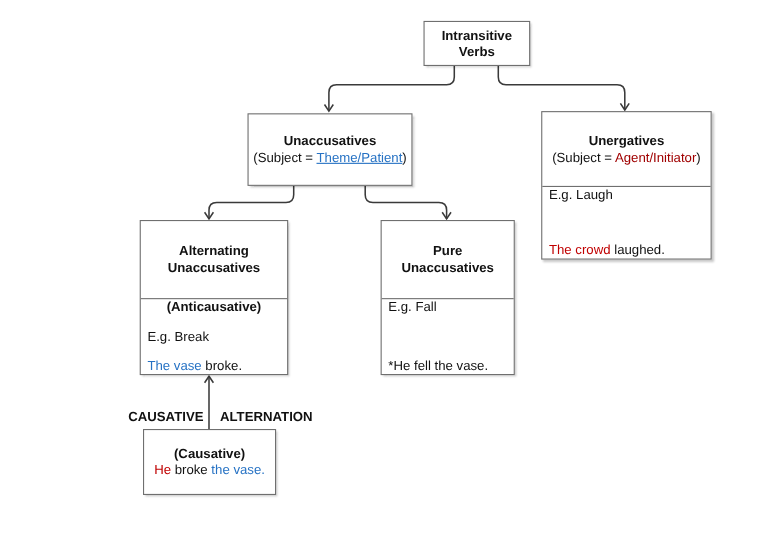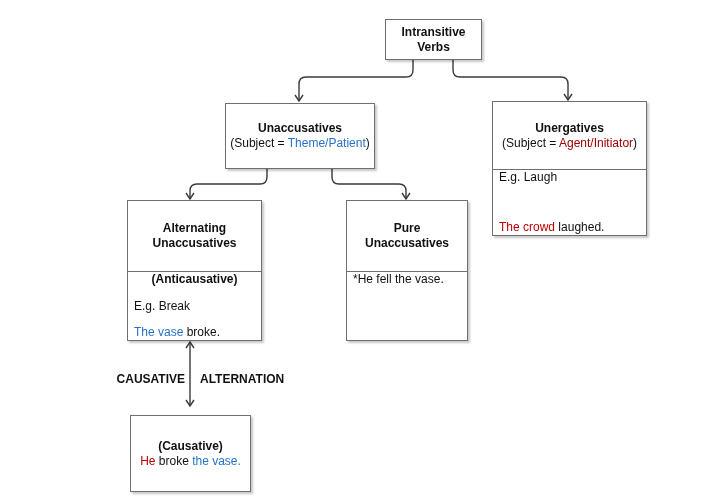--- a/index.html
+++ b/index.html
@@ -35,21 +35,21 @@
     display:flex;flex-direction:column;
     justify-content:space-between;
     border-top:1px solid var(--box-border,#6f6f6f);
     line-height:15px;
   }
   .title{font-weight:bold;max-width:106px;}
   .subtitle{font-weight:bold;text-align:center;}
   .subject-line{white-space:nowrap;}
   .line{padding:0 3px 0 6px;white-space:nowrap;}
   .centered{text-align:center;padding:0;}
-  .role-blue{color:var(--patient-blue,#2672C4);}
+  .role-blue{color:var(--patient-blue,#2672C4);text-decoration:underline;}
   .role-red{color:var(--agent-red,#A00000);margin-top:12px;}
   .subj-red{color:var(--example-red,#C00000);}
   .obj-blue{color:var(--patient-blue,#2672C4);}
   .alt-label{
     position:absolute;
     font-weight:bold;
     font-size:12px;
     color:#111111;
     white-space:nowrap;
   }
@@ -111,25 +111,26 @@
       <span class="line">E.g. Break</span>
       <span class="line"><span class="obj-blue">The vase</span><span> broke.</span></span>
     </div>
   </div>
 
   <div class="box" style="left:346px;top:200px;width:122px;height:141px">
     <div class="box-head" style="flex:0 0 70px">
       <span class="title">Pure Unaccusatives</span>
     </div>
     <div class="box-body">
+      <span class="line">E.g. Fall</span>
       <span class="line">*He fell the vase.</span>
     </div>
   </div>
 
-  <div class="box" style="left:130px;top:415px;width:121px;height:77px">
+  <div class="box" style="left:130px;top:390px;width:121px;height:60px">
     <div class="box-head" style="flex:1 1 auto">
       <span class="subtitle">(Causative)</span>
       <span><span class="subj-red">He</span><span> broke </span><span class="obj-blue">the vase.</span></span>
     </div>
   </div>
 
   <span class="alt-label" style="top:372px;right:520px">CAUSATIVE</span>
   <span class="alt-label" style="top:372px;left:200px">ALTERNATION</span>
 
 </div>

